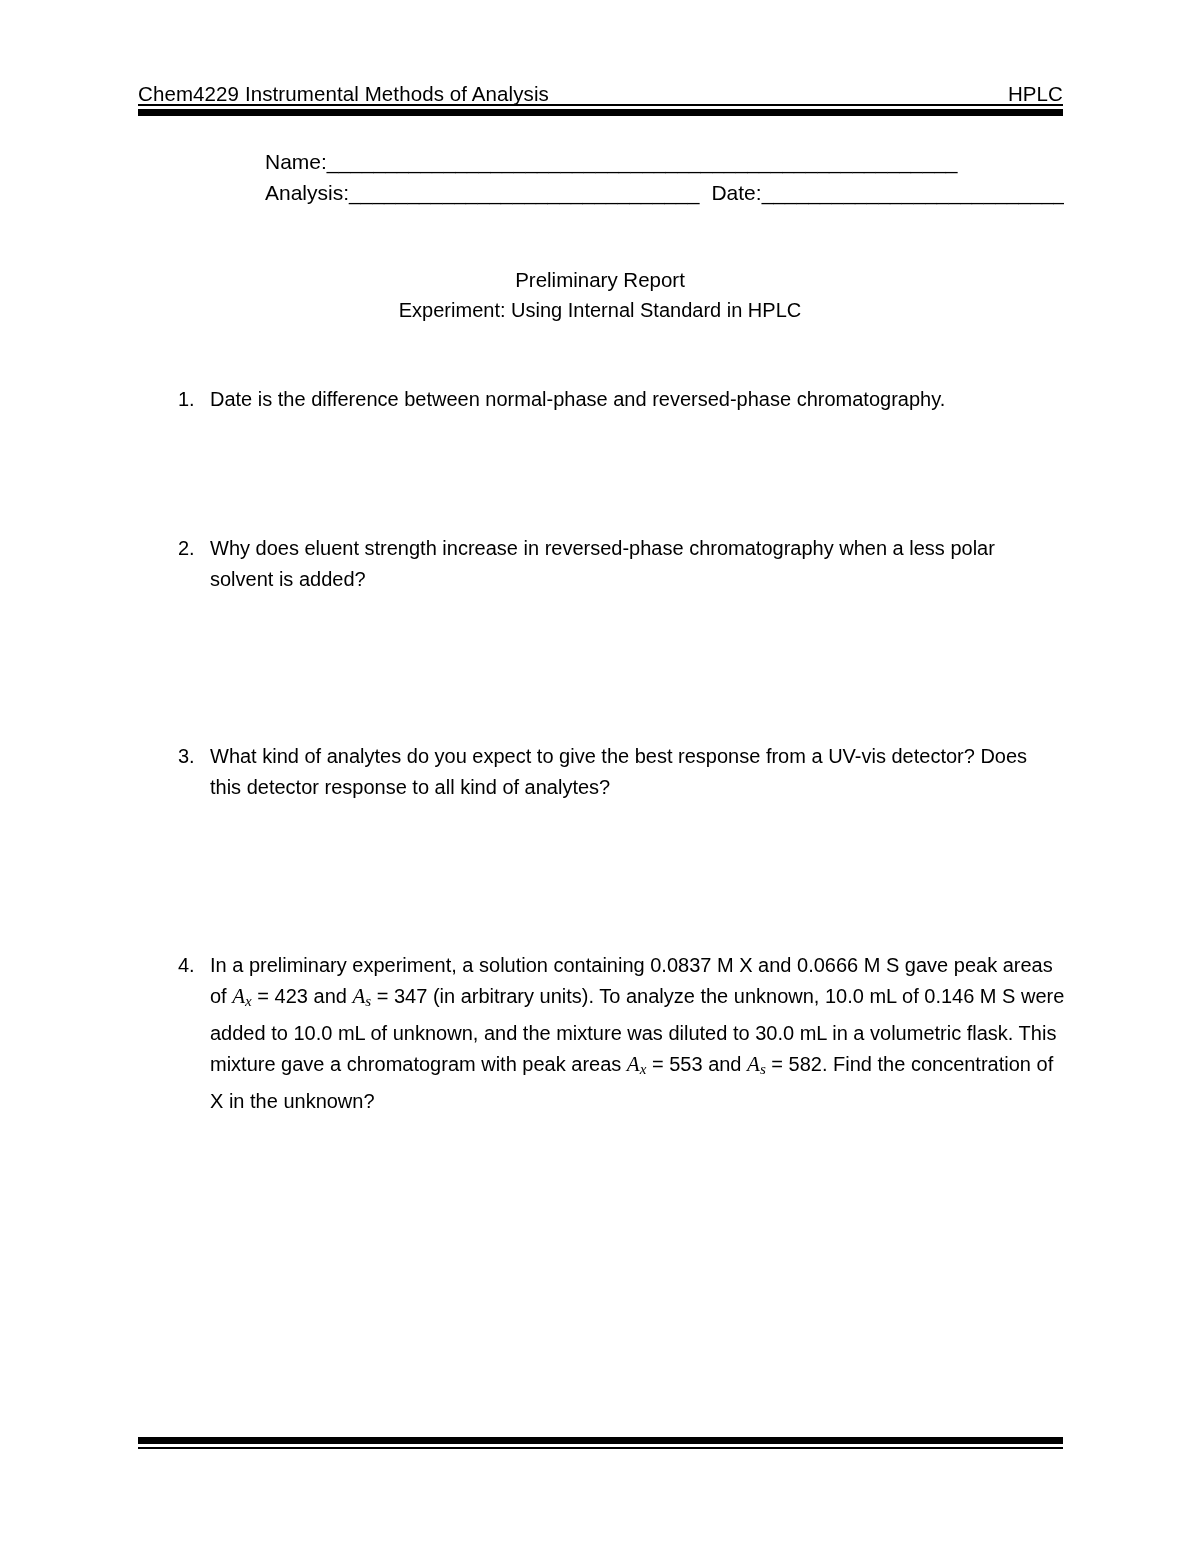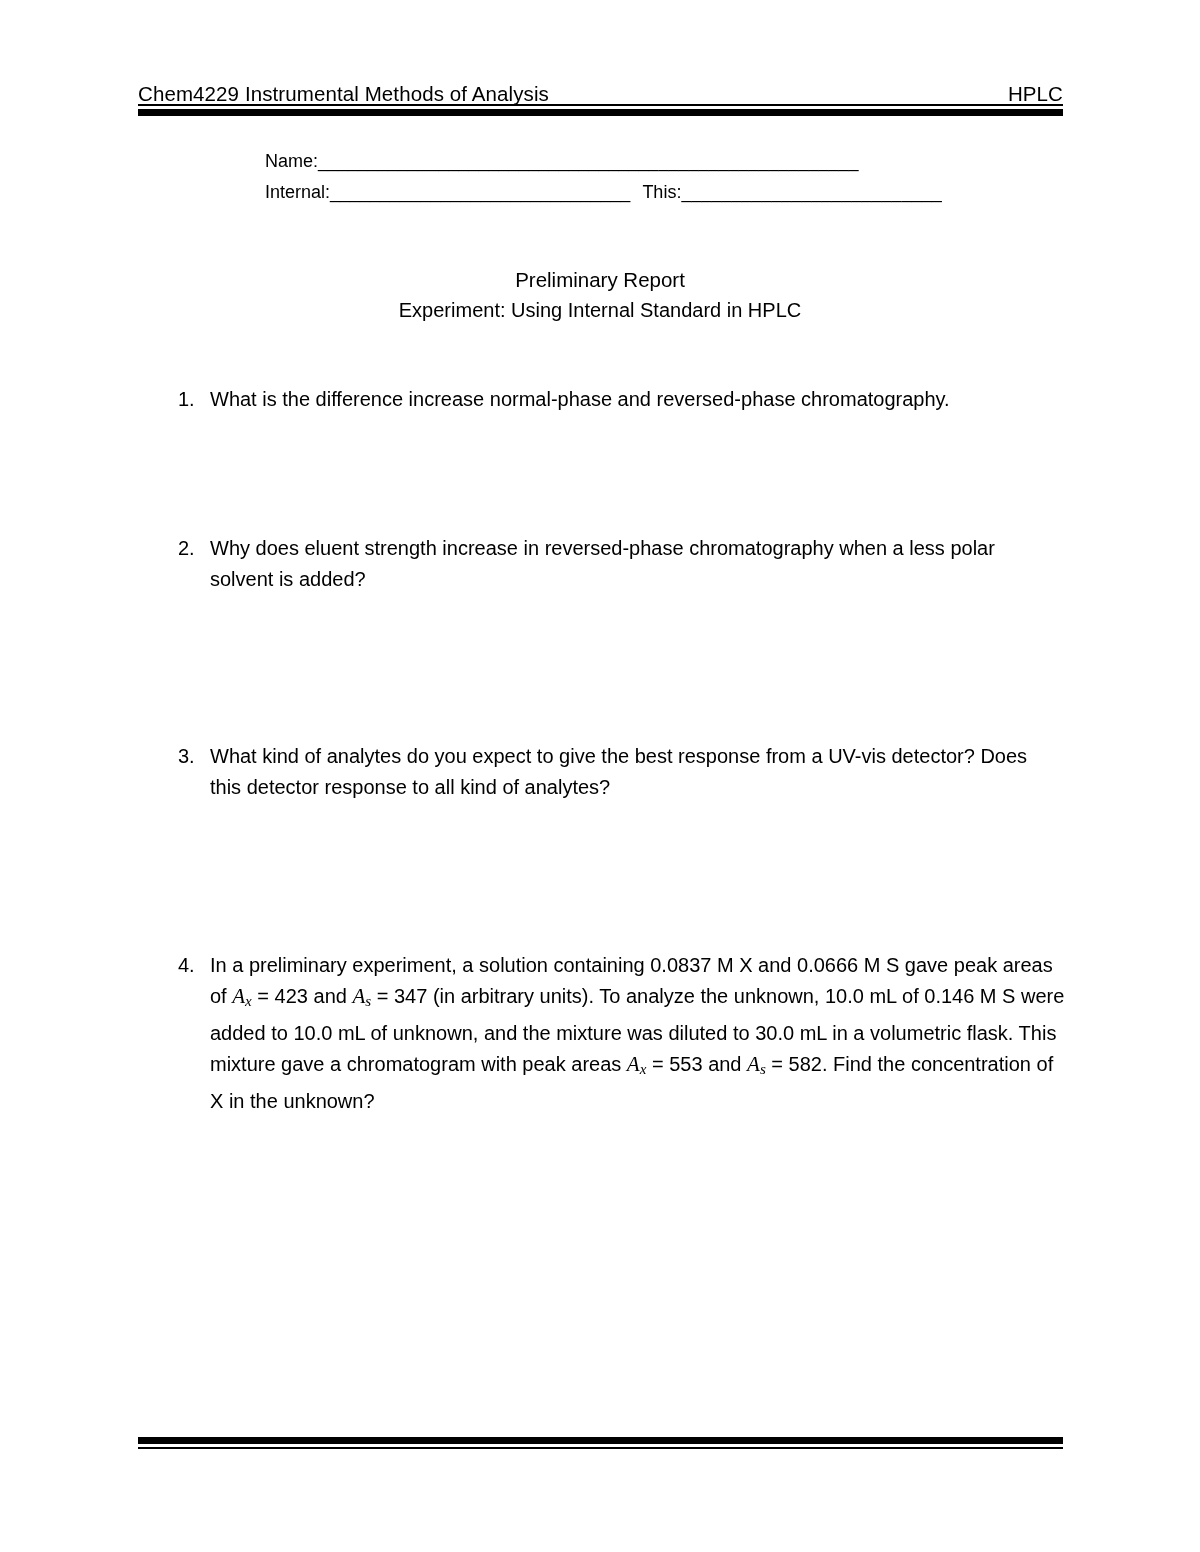--- a/index.html
+++ b/index.html
@@ -55,21 +55,21 @@
     background: #000000;
   }
   .rule-top { top: 104px; }
   .rule-bottom { top: 1437px; }
 
   
   .fillins {
     position: absolute;
     left: 265px;
     top: 146px;
-    font-size: 18px;
+    font-size: 21px;
     line-height: 31px;
     white-space: nowrap;
   }
   .fillin-row { display: block; }
   .dashrun { letter-spacing: 0px; }
   .gapspace { display: inline-block; width: 12px; }
 
   
   .title-block {
     position: absolute;
@@ -144,34 +144,34 @@
     <div class="hair"></div>
     <div class="gap"></div>
     <div class="heavy"></div>
   </div>
 
   <div class="fillins">
     <div class="fillin-row">
       <span>Name:</span><span class="dashrun">______________________________________________________</span>
     </div>
     <div class="fillin-row">
-      <span>Internal:</span><span class="dashrun">______________________________</span><span class="gapspace"></span><span>This:</span><span class="dashrun">__________________________</span>
+      <span>Analysis:</span><span class="dashrun">______________________________</span><span class="gapspace"></span><span>Date:</span><span class="dashrun">__________________________</span>
     </div>
   </div>
 
   <div class="title-block">
     <div class="title-main">Preliminary Report</div>
     <div class="title-sub">Experiment: Using Internal Standard in HPLC</div>
   </div>
 
   <div class="questions">
 
     <div class="q-item q-1">
       <span class="q-num">1.</span>
-      <span class="q-body">What is the difference increase normal-phase and reversed-phase chromatography.</span>
+      <span class="q-body">Date is the difference between normal-phase and reversed-phase chromatography.</span>
     </div>
 
     <div class="q-item q-2">
       <span class="q-num">2.</span>
       <span class="q-body">Why does eluent strength increase in reversed-phase chromatography when a less polar solvent is added?</span>
     </div>
 
     <div class="q-item q-3">
       <span class="q-num">3.</span>
       <span class="q-body">What kind of analytes do you expect to give the best response from a UV-vis detector? Does this detector response to all kind of analytes?</span>

